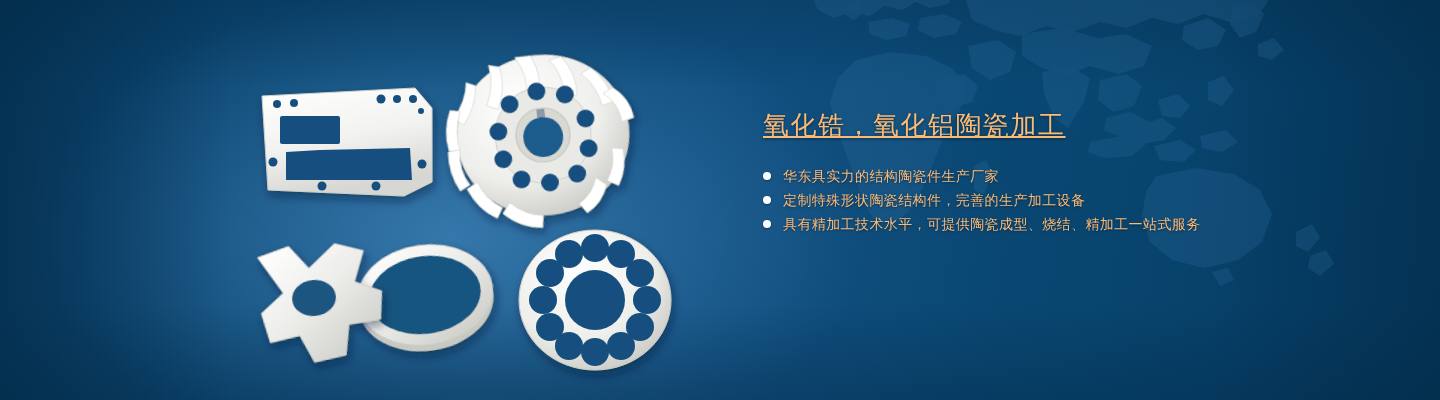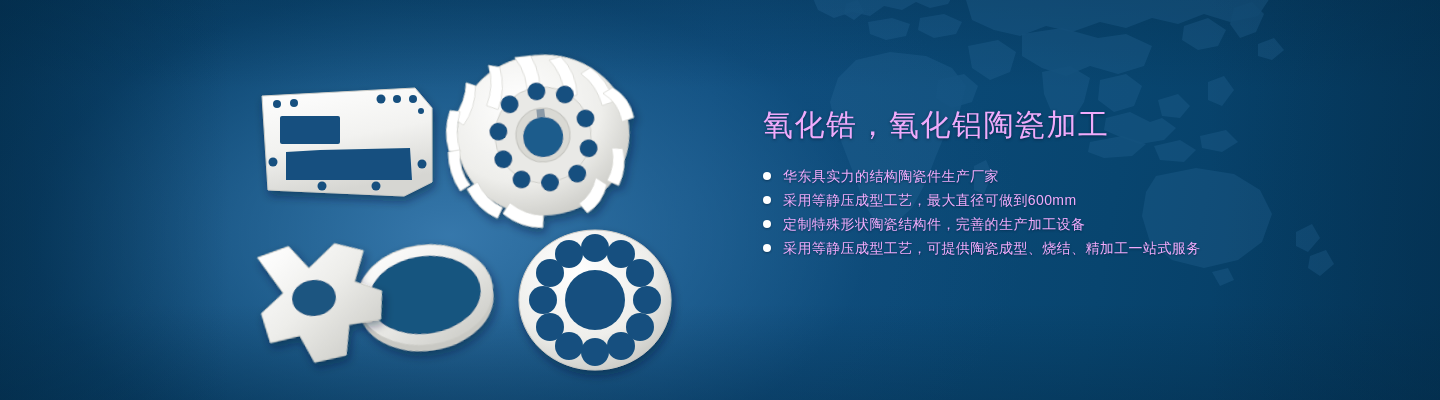--- a/index.html
+++ b/index.html
@@ -45,36 +45,37 @@
   
   .products { position:absolute; left:0; top:0; width:720px; height:400px; z-index:5; }
   .products svg { width:100%; height:100%; display:block; }
 
   
   .text-col {
     position:absolute; left:763px; top:104px; z-index:8;
     width:640px;
   }
   .headline {
-    font-size:30px; line-height:42px; color:#f0abfc;
+    font-size:26px; line-height:42px; color:#fdba74;
     letter-spacing:1.5px; font-weight:400; white-space:nowrap;
     text-shadow:0 1px 3px rgba(0,18,38,0.55);
+    text-decoration:underline;
   }
   .bullets { list-style:none; margin-top:18px; }
   .bullet-row {
     display:flex; align-items:center;
     height:24px; margin-bottom:0px;
   }
   .dot {
     width:8px; height:8px; border-radius:50%;
     background:#ffffff; flex:0 0 8px; margin-right:12px;
     box-shadow:0 1px 2px rgba(0,20,40,0.4);
   }
   .bullet-text {
-    font-size:14px; line-height:24px; color:#f0abfc;
+    font-size:14px; line-height:24px; color:#fdba74;
     letter-spacing:0.4px; white-space:nowrap;
     text-shadow:0 1px 2px rgba(0,20,42,0.5);
   }
 </style>
 </head>
 <body>
 
 <div id="banner">
 
   <div class="bg-base2"></div>
@@ -239,26 +240,22 @@
 
   <div class="text-col">
     <div class="headline">氧化锆，氧化铝陶瓷加工</div>
     <ul class="bullets">
       <li class="bullet-row">
         <span class="dot"></span>
         <span class="bullet-text">华东具实力的结构陶瓷件生产厂家</span>
       </li>
       <li class="bullet-row">
         <span class="dot"></span>
-        <span class="bullet-text">采用等静压成型工艺，最大直径可做到600mm</span>
-      </li>
-      <li class="bullet-row">
-        <span class="dot"></span>
         <span class="bullet-text">定制特殊形状陶瓷结构件，完善的生产加工设备</span>
       </li>
       <li class="bullet-row">
         <span class="dot"></span>
-        <span class="bullet-text">采用等静压成型工艺，可提供陶瓷成型、烧结、精加工一站式服务</span>
+        <span class="bullet-text">具有精加工技术水平，可提供陶瓷成型、烧结、精加工一站式服务</span>
       </li>
     </ul>
   </div>
 
 </div>
 
 </body></html>

